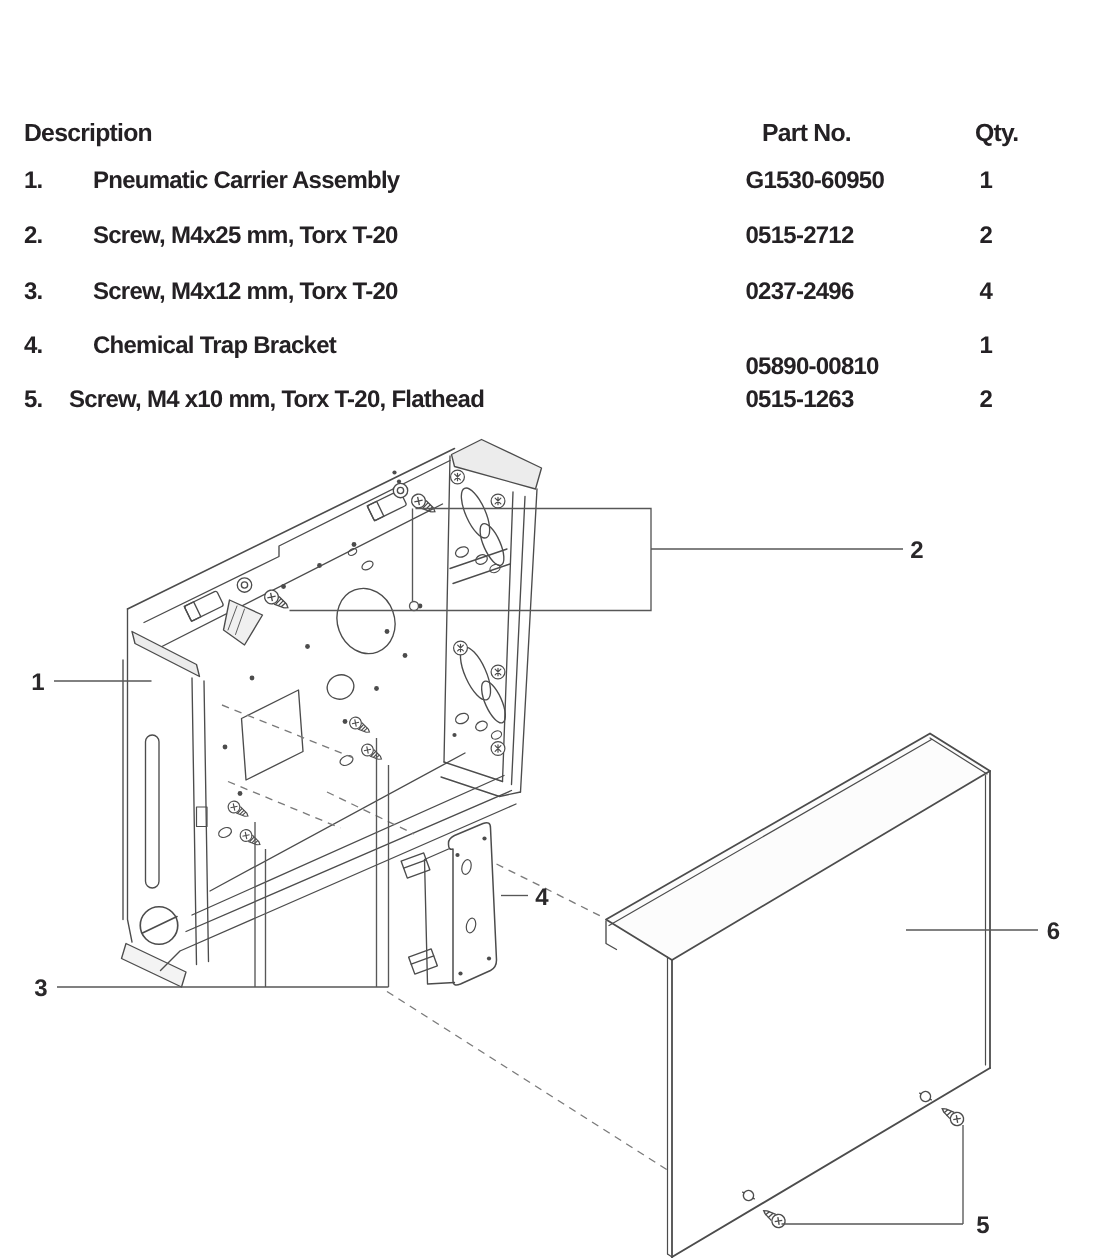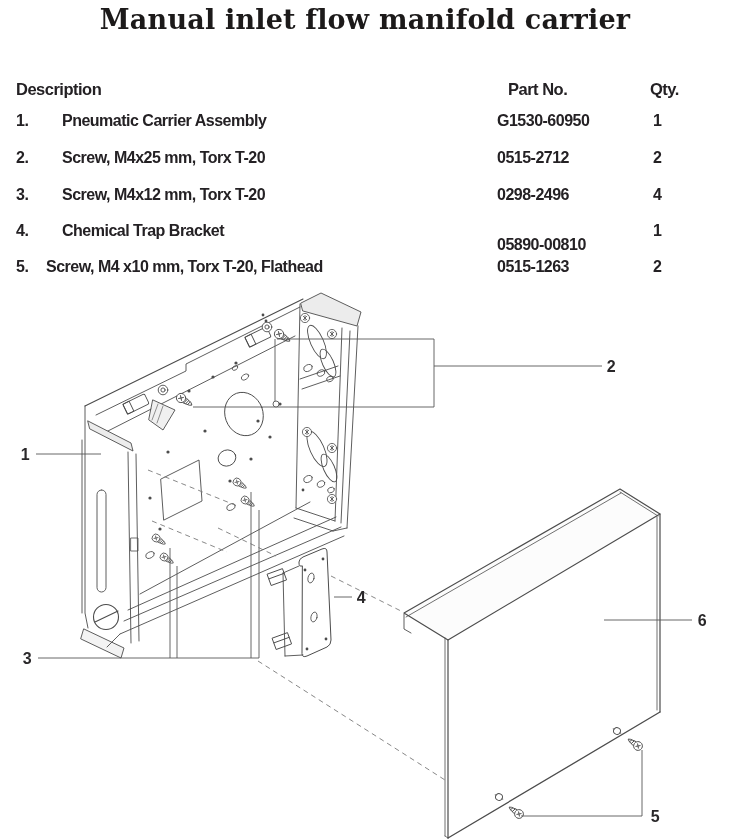--- a/index.html
+++ b/index.html
@@ -15,21 +15,20 @@
   }
   .pt{position:absolute;color:#242124;font-weight:700;font-size:16px;
       letter-spacing:-0.5px;white-space:nowrap;}
   .pt.hdr{font-size:16.5px;}
   svg text{font:700 16px "Liberation Sans",sans-serif;fill:#2a282a;letter-spacing:-0.5px;}
 </style>
 </head>
 <body>
 
 <div class="title-block">
-  <div>Manual inlet flow manifold carrier</div>
 </div>
 
 <div>
 
   <span class="pt hdr" style="left:16px;top:80px">Description</span>
   <span class="pt hdr" style="left:508px;top:80px">Part No.</span>
   <span class="pt hdr" style="left:650px;top:80px">Qty.</span>
 
   <div>
     <span class="pt" style="left:16px;top:112px">1.</span>
@@ -41,21 +40,21 @@
   <div>
     <span class="pt" style="left:16px;top:149px">2.</span>
     <span class="pt" style="left:62px;top:149px">Screw, M4x25 mm, Torx T-20</span>
     <span class="pt" style="left:497px;top:149px">0515-2712</span>
     <span class="pt" style="left:653px;top:149px">2</span>
   </div>
 
   <div>
     <span class="pt" style="left:16px;top:186px">3.</span>
     <span class="pt" style="left:62px;top:186px">Screw, M4x12 mm, Torx T-20</span>
-    <span class="pt" style="left:497px;top:186px">0298-2496</span>
+    <span class="pt" style="left:497px;top:186px">0237-2496</span>
     <span class="pt" style="left:653px;top:186px">4</span>
   </div>
 
   <div>
     <span class="pt" style="left:16px;top:222px">4.</span>
     <span class="pt" style="left:62px;top:222px">Chemical Trap Bracket</span>
     <span class="pt" style="left:497px;top:236px">05890-00810</span>
     <span class="pt" style="left:653px;top:222px">1</span>
   </div>
 

